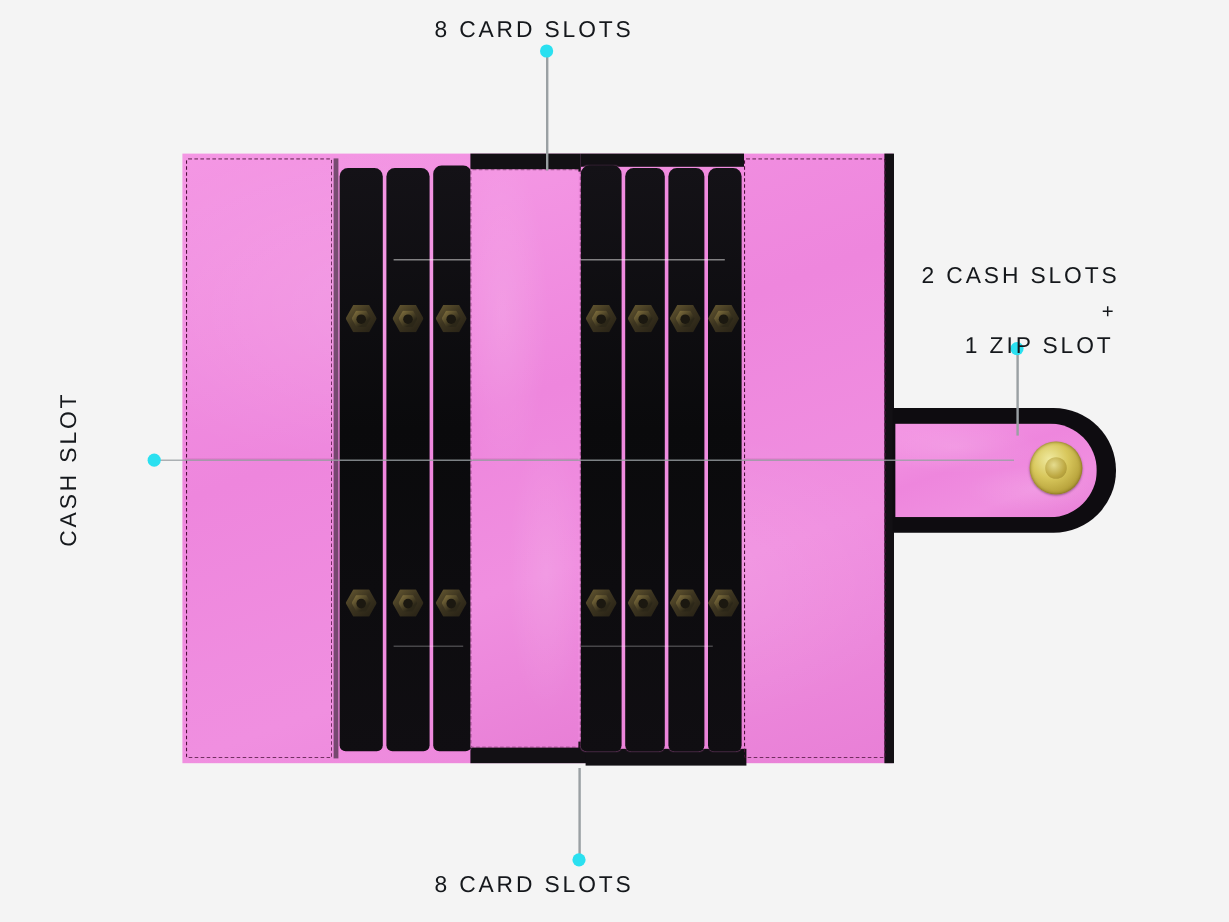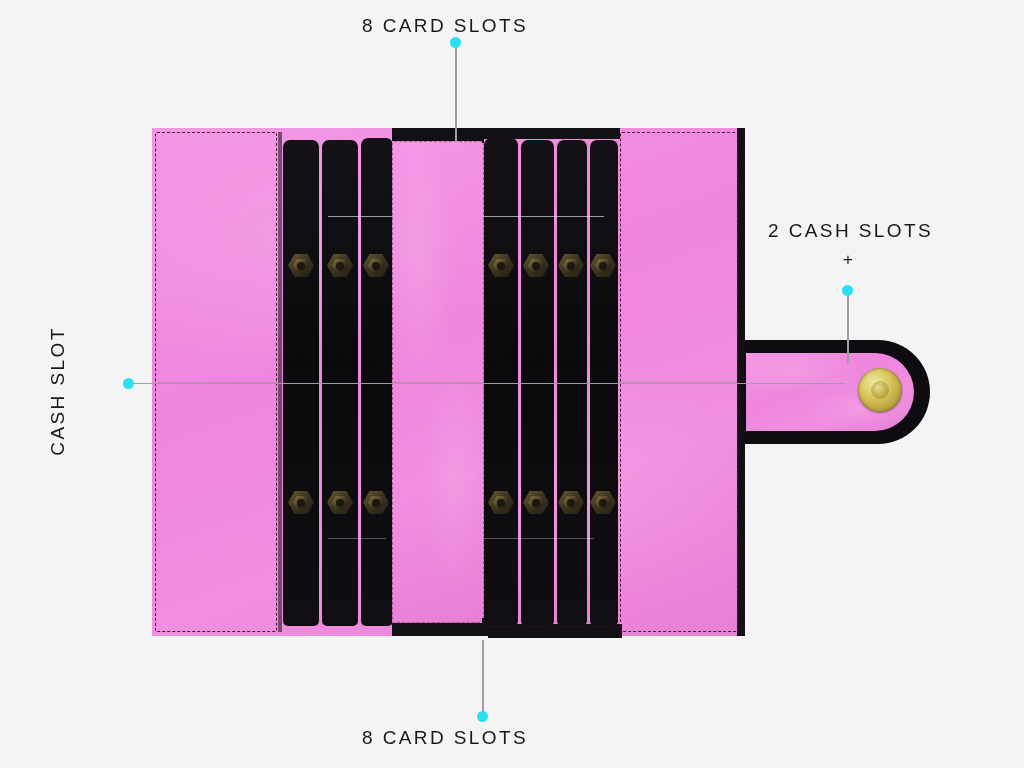--- a/index.html
+++ b/index.html
@@ -16,21 +16,21 @@
   .label {
     position:absolute;
     color:#15181c;
     font-size:19px;
     letter-spacing:2.4px;
     font-weight:400;
     white-space:nowrap;
   }
   .label-top   { left:362px; top:15px; }
   .label-bot   { left:362px; top:727px; }
-  .label-right { left:768px; top:216px; text-align:center; width:160px; line-height:29px; }
+  .label-right { left:768px; top:216px; text-align:right; width:160px; line-height:29px; }
   .label-right .plus { font-size:17px; letter-spacing:0; }
   .label-left {
     left:-42px; top:380px;
     transform:rotate(-90deg);
     transform-origin:center center;
     width:200px; text-align:center;
   }
 
   
   .conn { position:absolute; background:#9aa0a3; }
@@ -216,15 +216,16 @@
 
   <div class="label label-top">8 CARD SLOTS</div>
 
   <div class="label label-bot">8 CARD SLOTS</div>
 
   <div class="label label-left">CASH SLOT</div>
 
   <div class="label label-right">
     <div>2 CASH SLOTS</div>
     <div class="plus">+</div>
+    <div>1 ZIP SLOT</div>
   </div>
 
 </div>
 
 </body></html>

